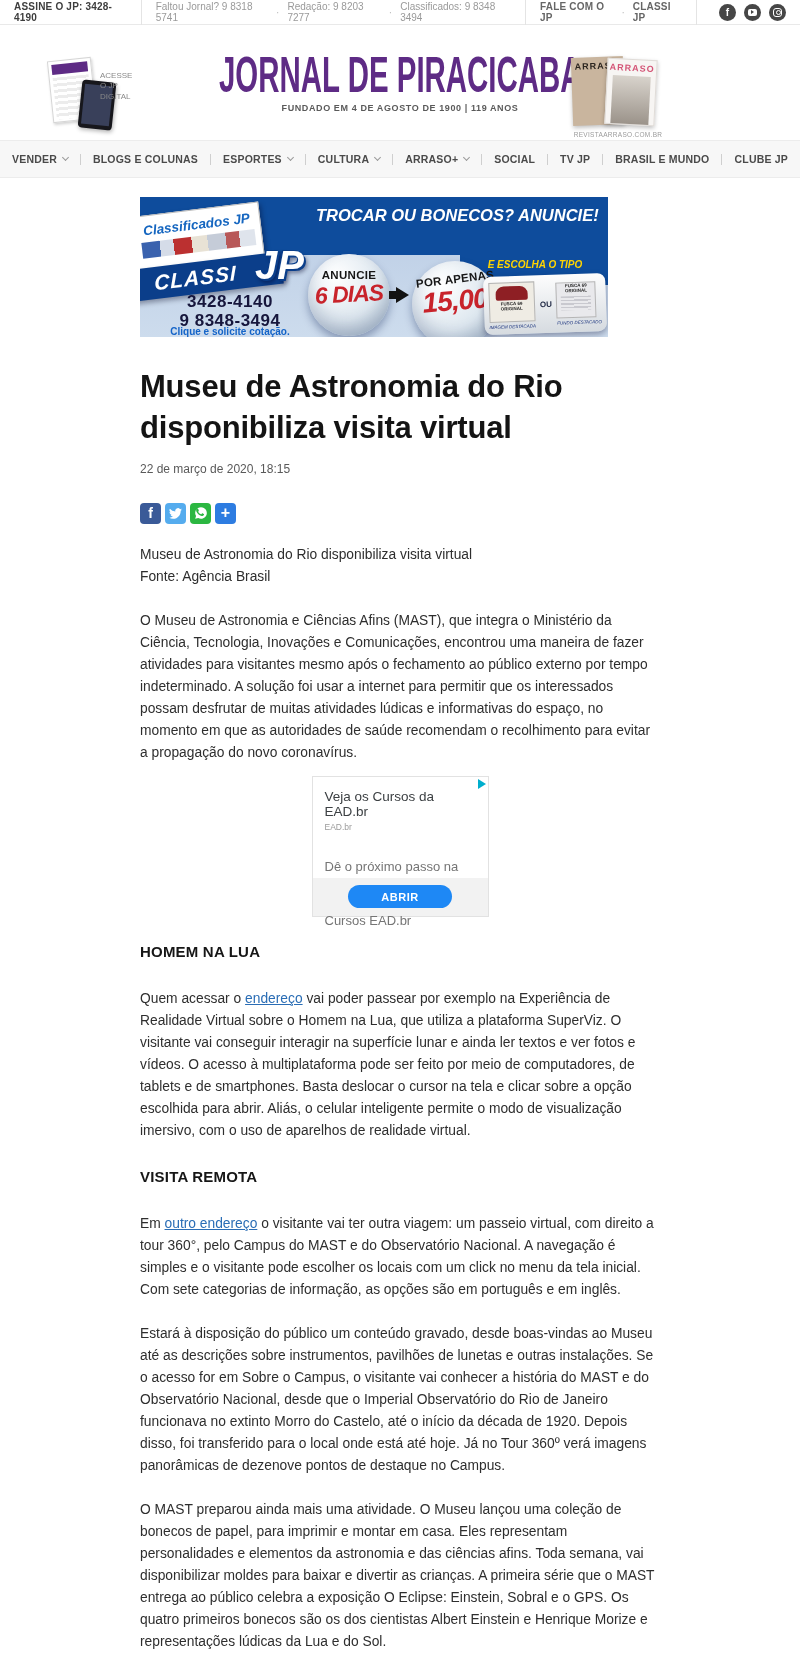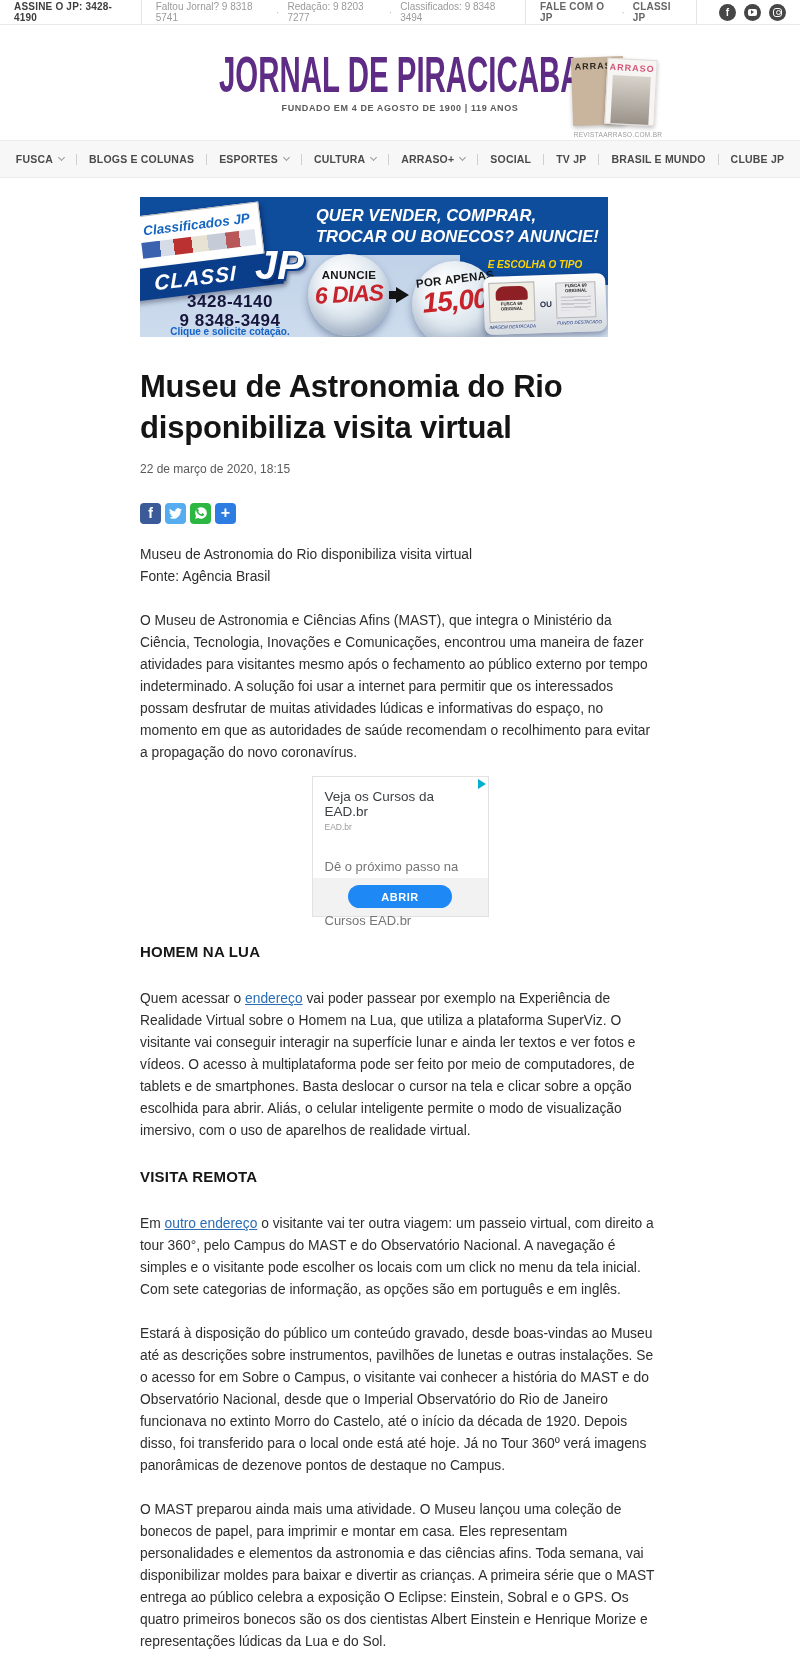--- a/index.html
+++ b/index.html
@@ -133,34 +133,39 @@
     <span class="tb-soc">
         <span class="yt"></span>
       </span>
     <span class="tb-soc">
         <span class="ig"></span>
       </span>
   </div>
 </header>
 
 <section class="header">
+  <div class="hdr-left">
+    <div class="np"></div>
+    <div class="tablet"></div>
+    <div class="digital-cap">ACESSE O JP DIGITAL</div>
+  </div>
   <div class="logo-col">
     <div class="logo">JORNAL DE PIRACICABA</div>
     <div class="tagline">FUNDADO EM 4 DE AGOSTO DE 1900 | 119 ANOS</div>
   </div>
   <div class="hdr-right">
     <div class="mag1">ARRASO</div>
     <div class="mag2">ARRASO</div>
     <div class="arraso-cap">REVISTAARRASO.COM.BR</div>
   </div>
 </section>
 
 <nav class="nav">
   <div class="nav-item">
-    <span>FUSCA</span>
+    <span>VENDER</span>
     <span class="chev"></span>
   </div>
   <span class="nav-sep"></span>
   <div class="nav-item">
     <span>BLOGS E COLUNAS</span>
   </div>
   <span class="nav-sep"></span>
   <div class="nav-item">
     <span>ESPORTES</span>
     <span class="chev"></span>
@@ -192,21 +197,20 @@
     <span>CLUBE JP</span>
   </div>
 </nav>
 
 <main class="content">
 
   <div class="banner">
     <div class="bn-top"></div>
     <div class="bn-right"></div>
     <div class="bn-headline">
-      <div>QUER VENDER, COMPRAR,</div>
       <div>TROCAR OU BONECOS? ANUNCIE!</div>
     </div>
     <div class="cls-np">
       <div class="cls-brand">Classificados JP</div>
     </div>
     <div class="classi-ribbon">CLASSI</div>
     <div class="jp-big">JP</div>
     <div class="bn-phones">
       <div>3428-4140</div>
       <div>9 8348-3494</div>

